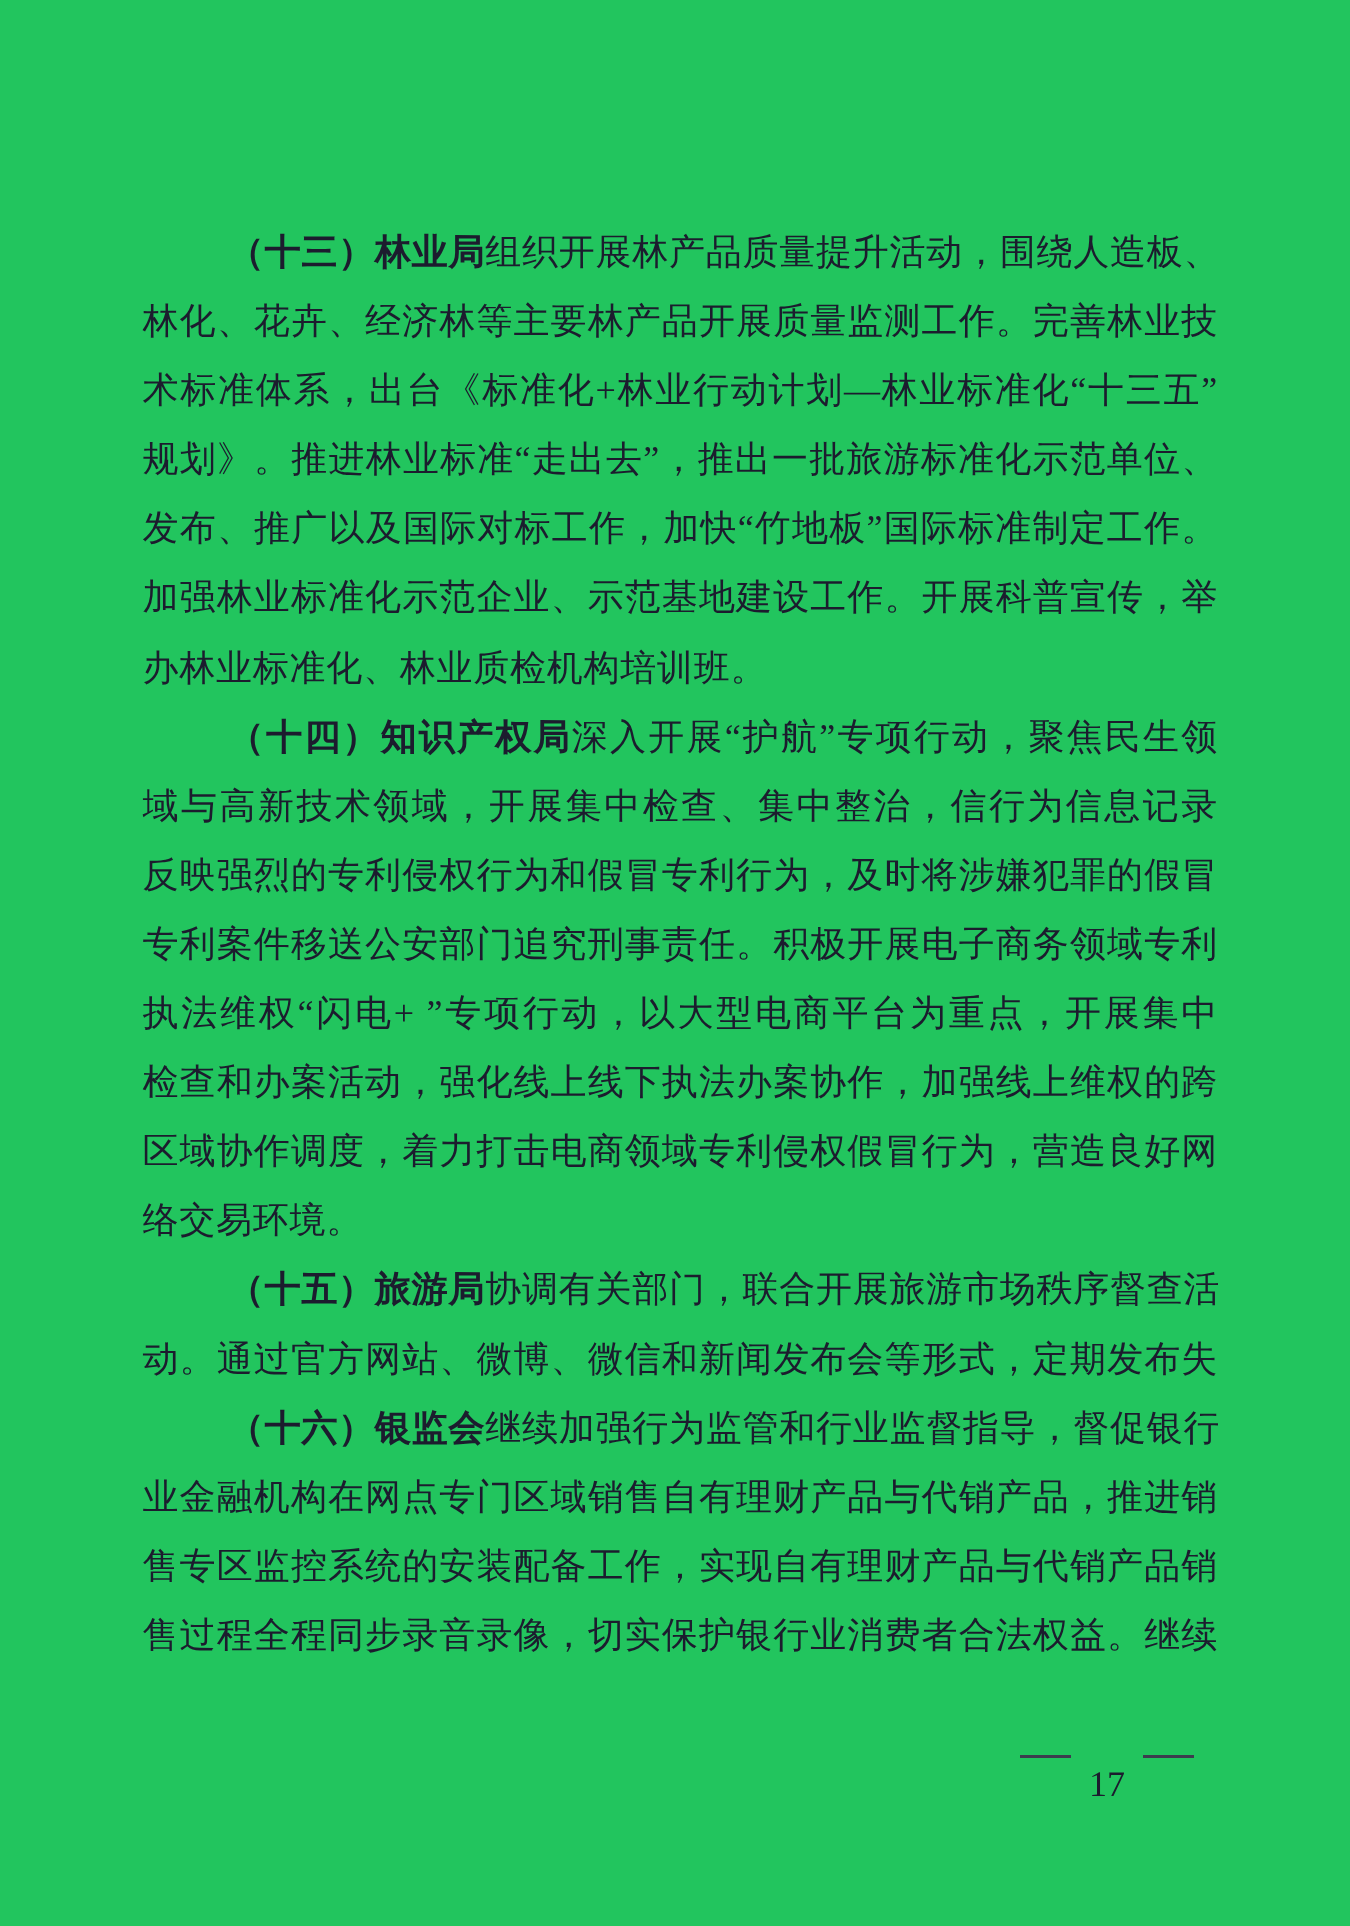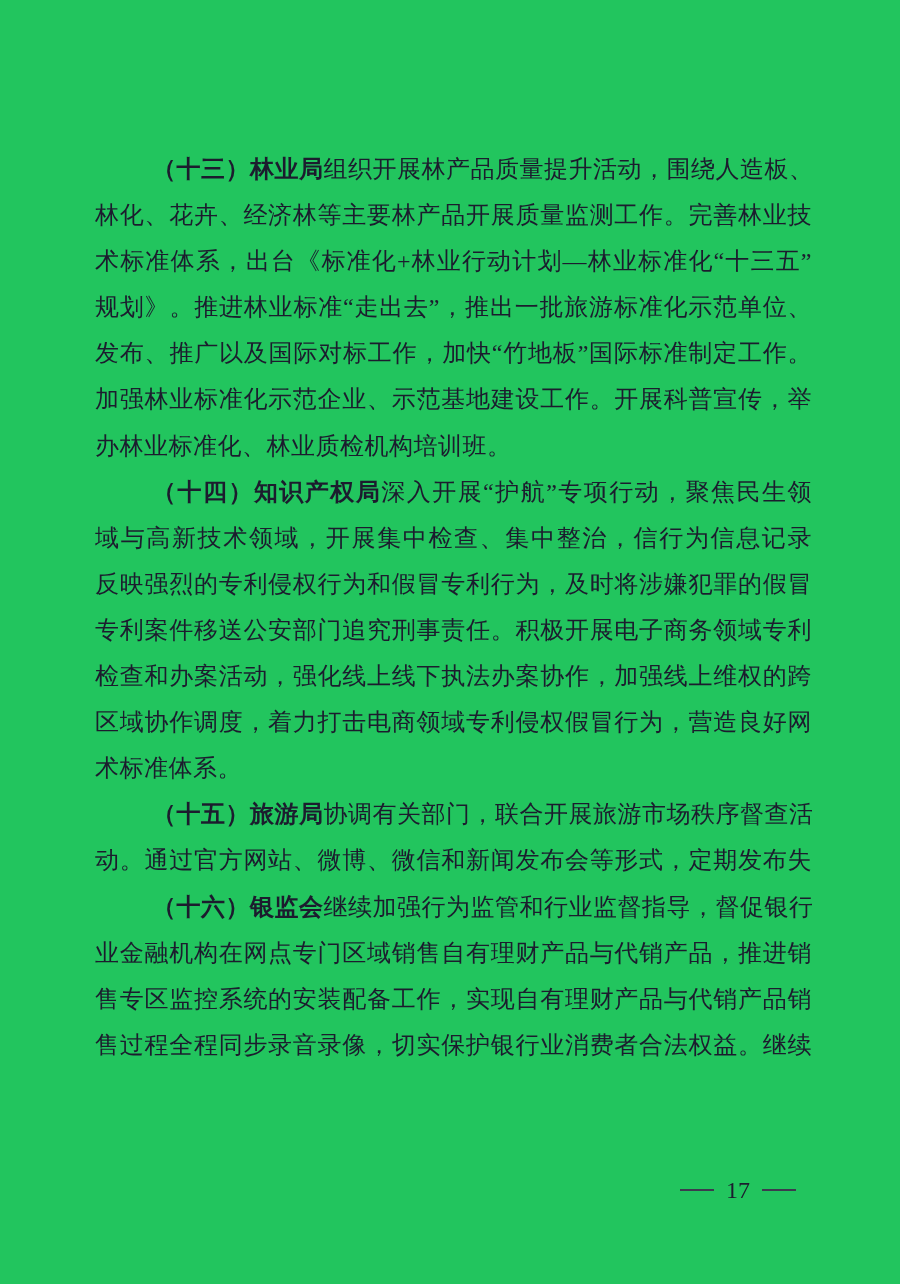--- a/index.html
+++ b/index.html
@@ -46,21 +46,20 @@
   }
   .bold {
     font-weight: 700;
   }
   .footer {
     position: absolute;
     top: 1170px;
     right: 104px;
     height: 40px;
     display: flex;
-    align-items: center;
     gap: 12px;
     color: #1c1c2e;
     font-size: 24px;
     font-family: "Liberation Serif", "DejaVu Serif", serif;
   }
   .dash {
     display: inline-block;
     width: 34px;
     height: 2px;
     background: #3c3c4e;
@@ -84,23 +83,24 @@
       <div class="line">发布、推广以及国际对标工作，加快“竹地板”国际标准制定工作。</div>
       <div class="line">加强林业标准化示范企业、示范基地建设工作。开展科普宣传，举</div>
       <div class="line noj">办林业标准化、林业质检机构培训班。</div>
     </div>
 
     <div class="para">
       <div class="line first"><span class="bold">（十四）知识产权局</span><span>深入开展“护航”专项行动，聚焦民生领</span></div>
       <div class="line">域与高新技术领域，开展集中检查、集中整治，信行为信息记录</div>
       <div class="line">反映强烈的专利侵权行为和假冒专利行为，及时将涉嫌犯罪的假冒</div>
       <div class="line">专利案件移送公安部门追究刑事责任。积极开展电子商务领域专利</div>
+      <div class="line">执法维权“闪电+ ”专项行动，以大型电商平台为重点，开展集中</div>
       <div class="line">检查和办案活动，强化线上线下执法办案协作，加强线上维权的跨</div>
       <div class="line">区域协作调度，着力打击电商领域专利侵权假冒行为，营造良好网</div>
-      <div class="line noj">术标准体系。</div>
+      <div class="line noj">络交易环境。</div>
     </div>
 
     <div class="para">
       <div class="line first"><span class="bold">（十五）旅游局</span><span>协调有关部门，联合开展旅游市场秩序督查活</span></div>
       <div class="line">动。通过官方网站、微博、微信和新闻发布会等形式，定期发布失</div>
     </div>
 
     <div class="para">
       <div class="line first"><span class="bold">（十六）银监会</span><span>继续加强行为监管和行业监督指导，督促银行</span></div>
       <div class="line">业金融机构在网点专门区域销售自有理财产品与代销产品，推进销</div>

